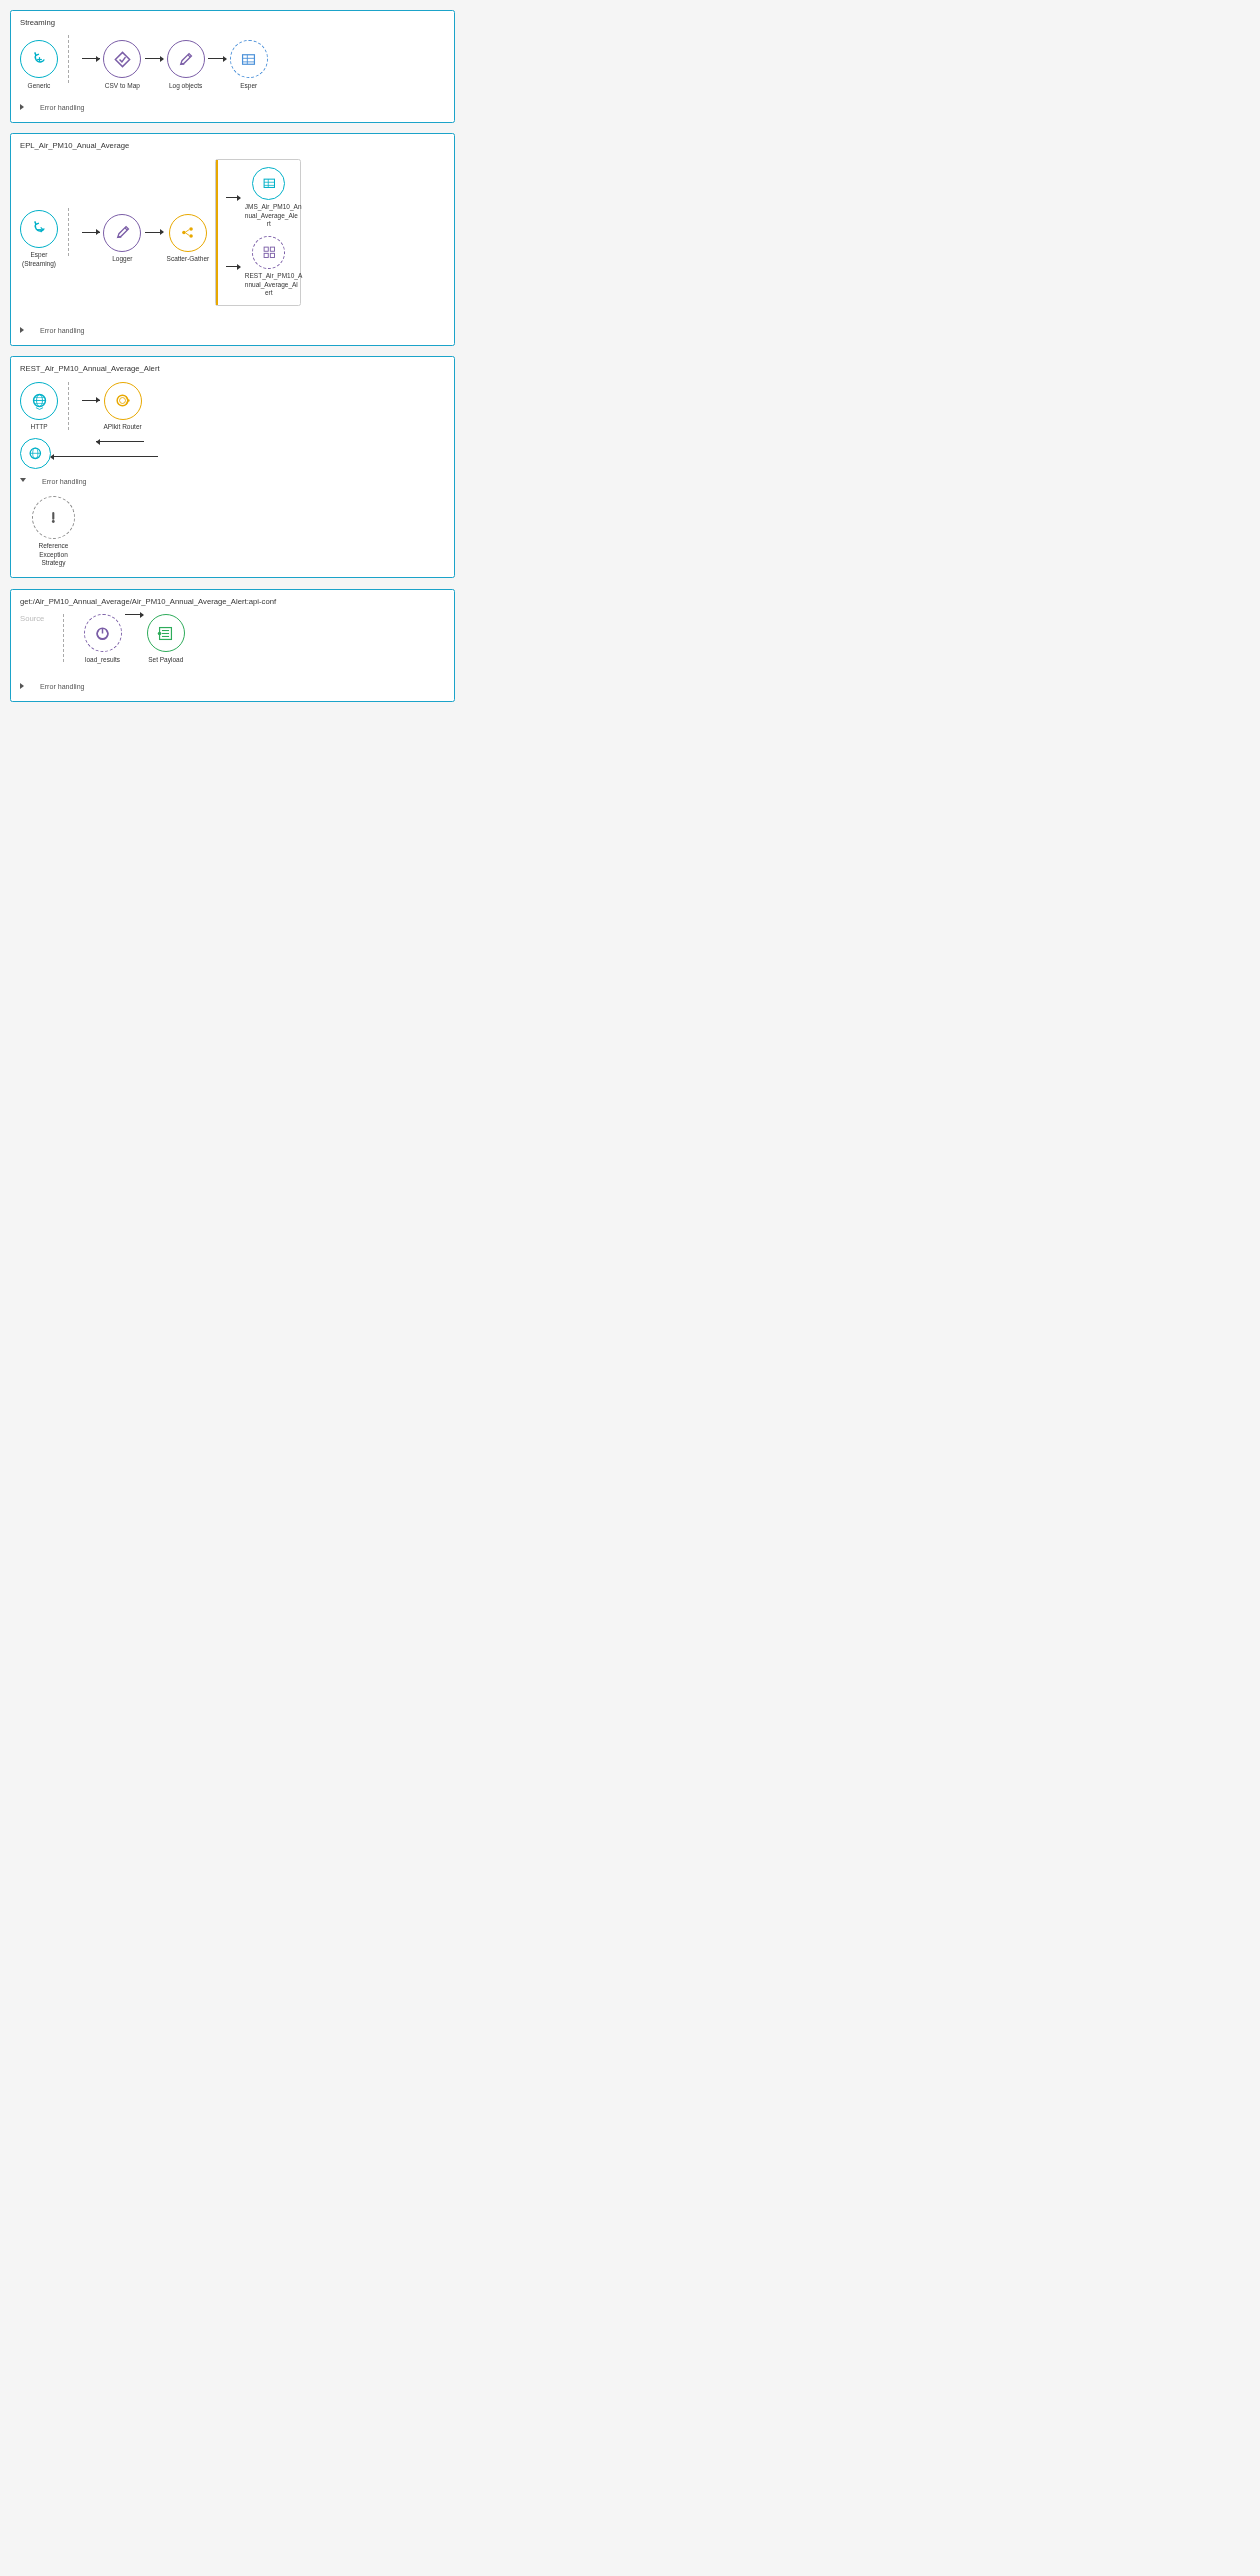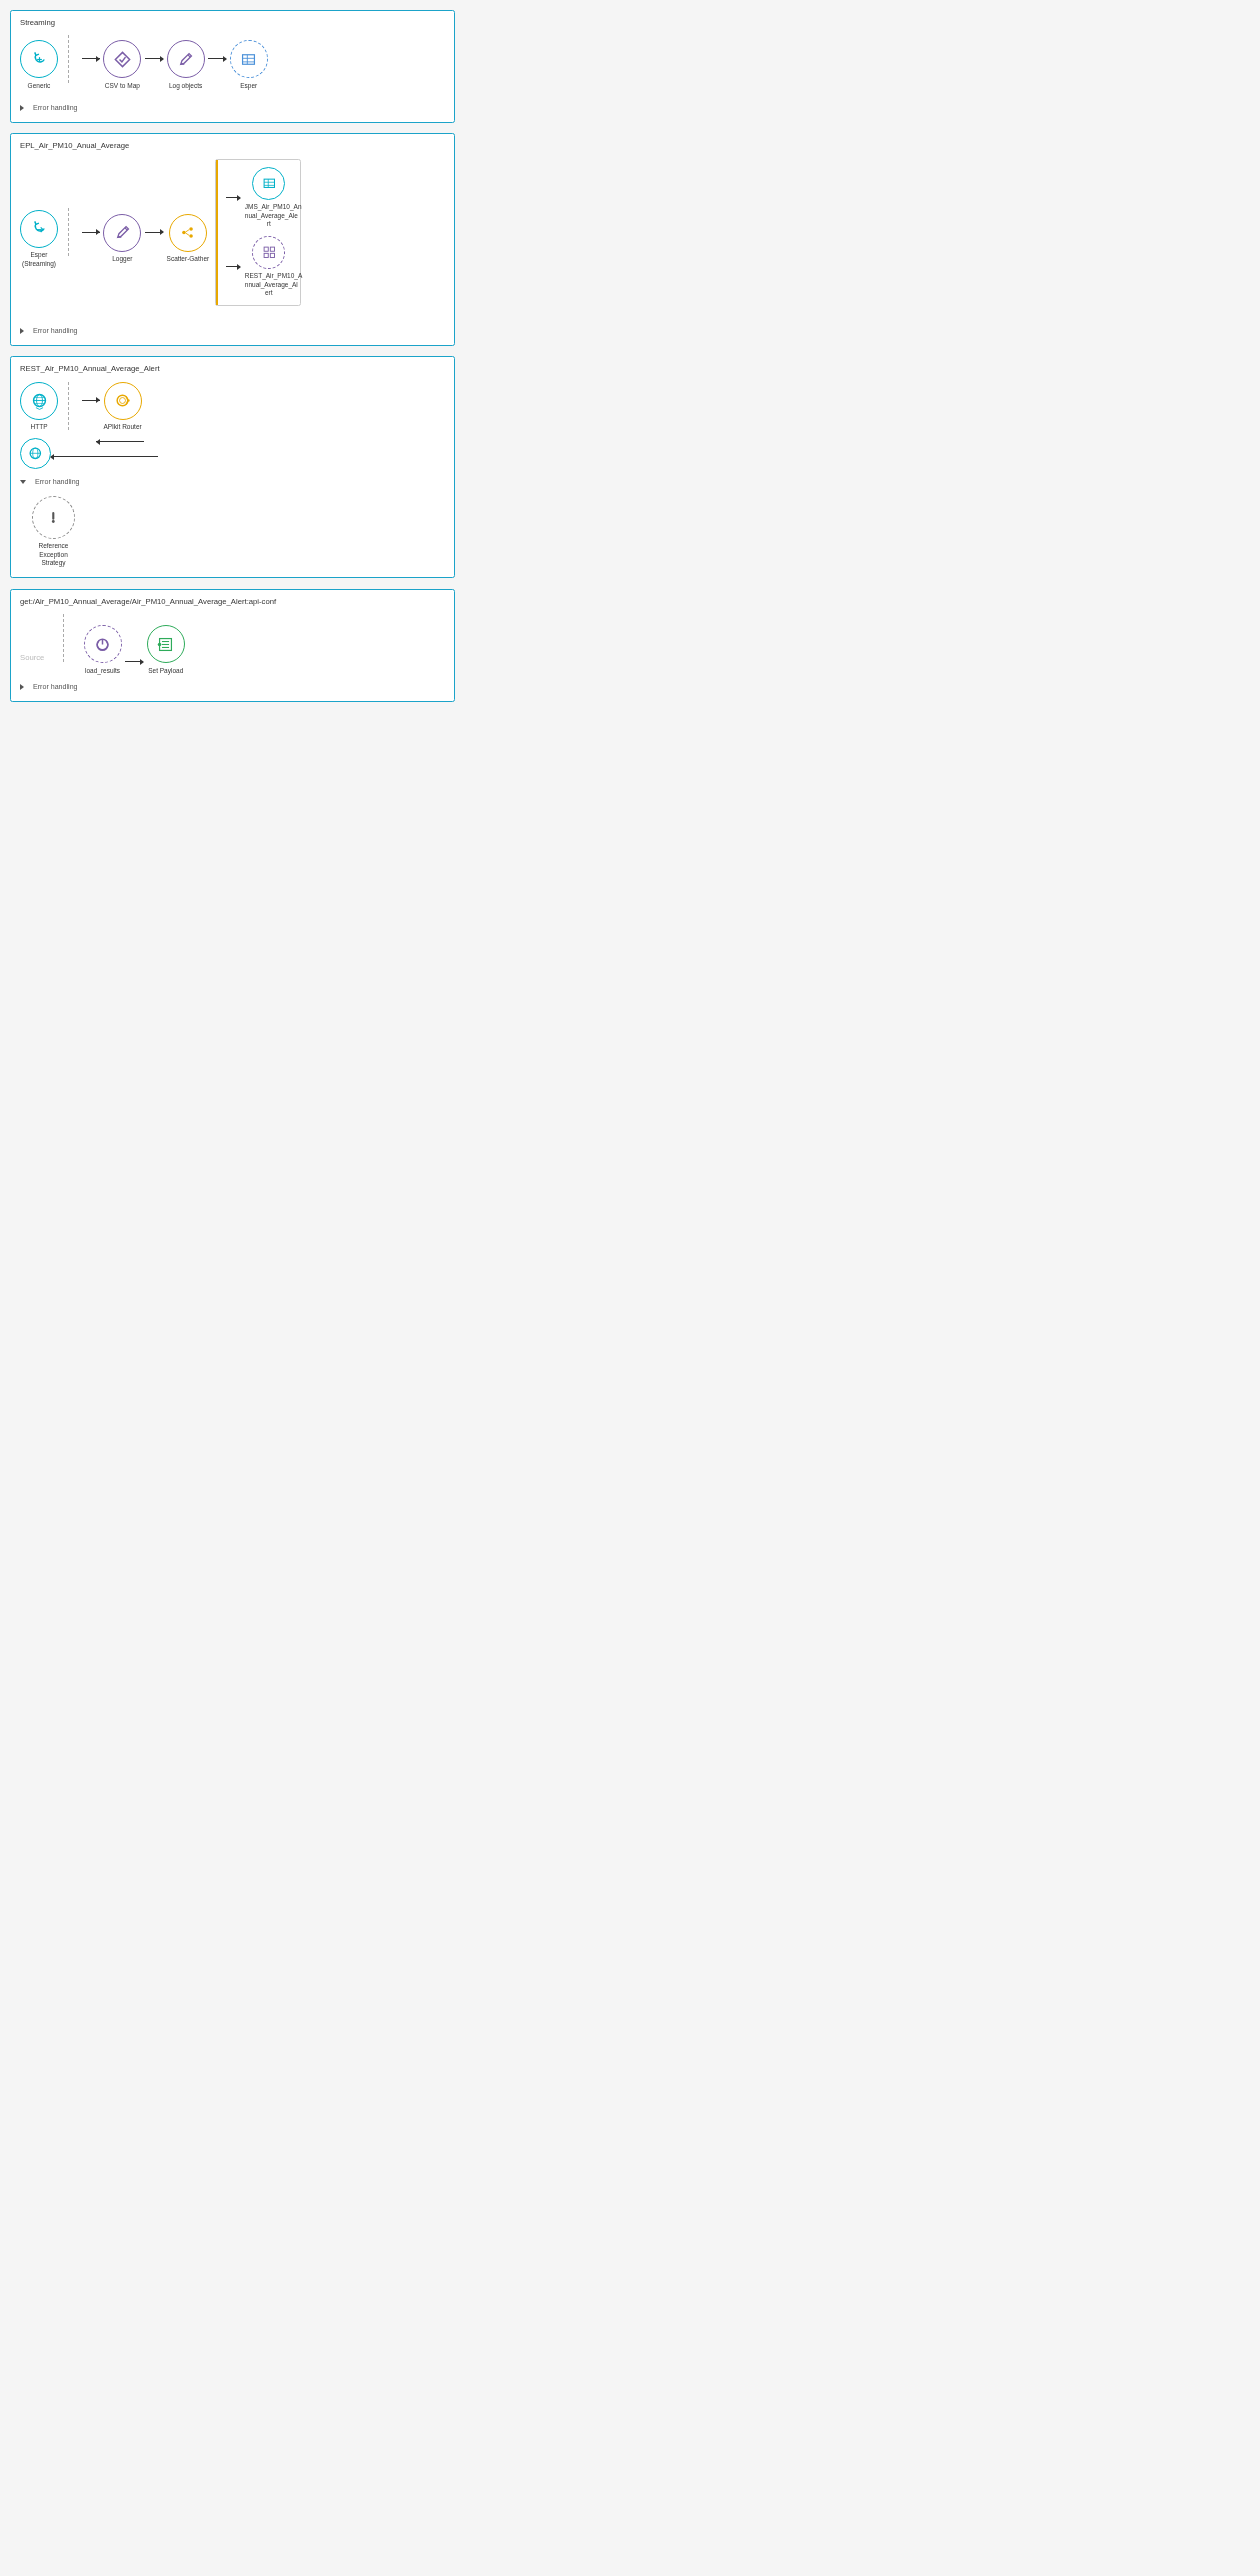--- a/index.html
+++ b/index.html
@@ -131,22 +131,21 @@
 
     
     .circle-purple-dashed {
       border: 1.8px dashed #7b5ea7;
       background: #fff;
     }
 
     .error-handling {
       margin-top: 8.3px;
       display: flex;
-      align-items: center;
-      gap: 9px;
+      gap: 16px;
       color: #555;
       font-size: 7.1px;
       cursor: pointer;
     }
 
     .error-triangle {
       width: 0;
       height: 0;
       border-top: 3px solid transparent;
       border-bottom: 3px solid transparent;
@@ -476,21 +475,21 @@
       </div>
       <div class="node-label">Reference<br>Exception<br>Strategy</div>
     </div>
   </div>
 
 </div>
 
 <div class="flow-container">
   <div class="flow-title">get:/Air_PM10_Annual_Average/Air_PM10_Annual_Average_Alert:api-conf</div>
 
-  <div class="flow-content" style="align-items:flex-end;">
+  <div class="flow-content" style="align-items:flex-start;">
 
     <span class="source-label">Source</span>
 
     <div class="dashed-line"></div>
 
     <div class="node" style="margin-left:9.5px;">
       <div class="node-circle circle-purple-dashed">
         <svg class="icon-svg" viewBox="0 0 32 32">
           <circle cx="16" cy="16" r="9" fill="none" stroke="#7b5ea7" stroke-width="2.5"></circle>
           <line x1="16" y1="7" x2="16" y2="16" stroke="#7b5ea7" stroke-width="2.5"></line>

